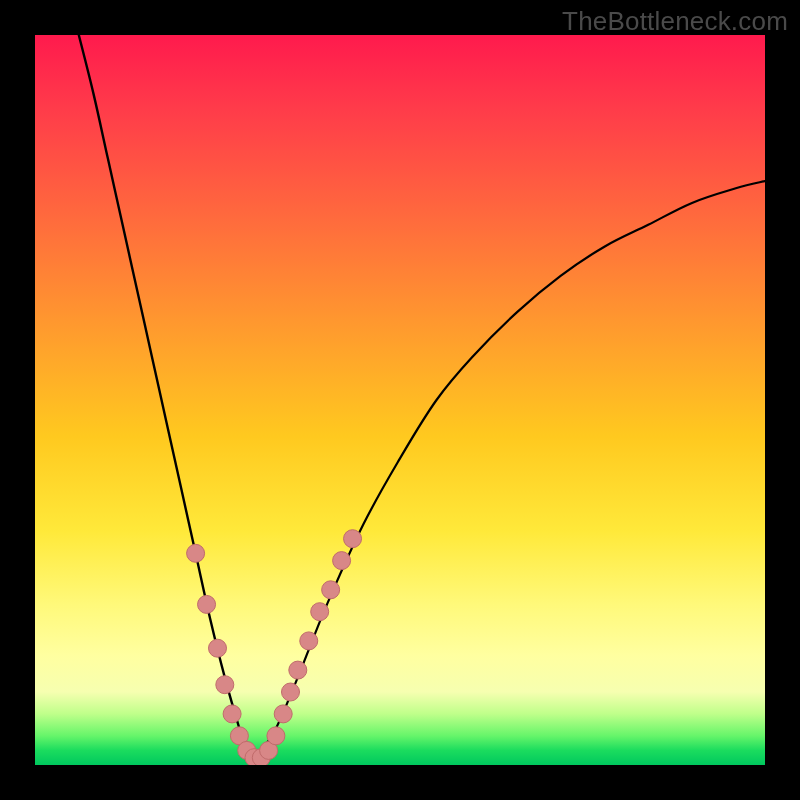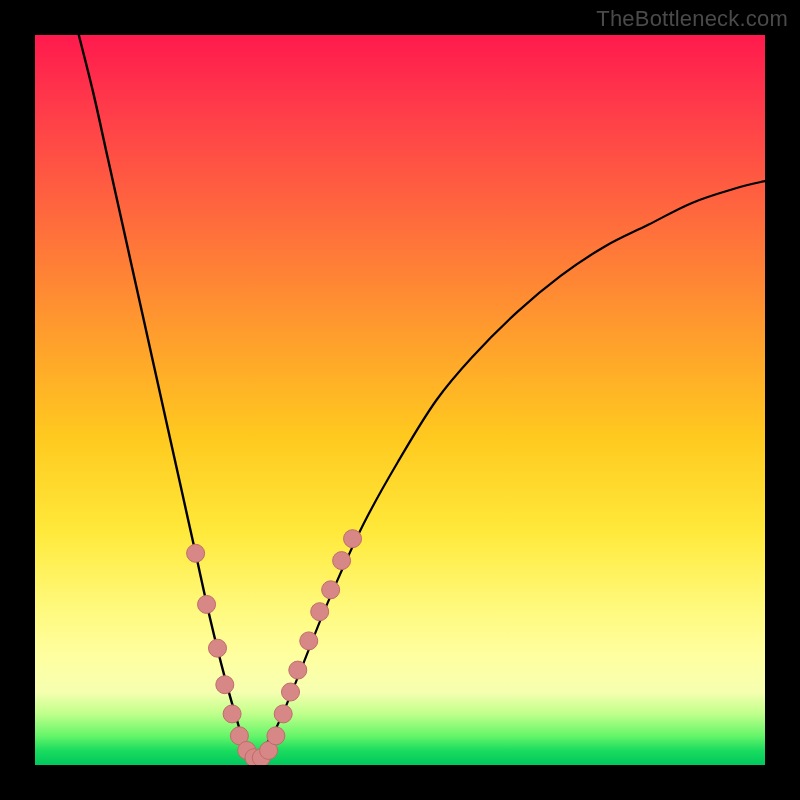--- a/index.html
+++ b/index.html
@@ -37,21 +37,21 @@
       #66f56a 96%,
       #1bdc5e 98%,
       #00c85e 100%
     );
   }
   .watermark {
     position: absolute;
     top: 6px;
     right: 12px;
     font-family: Arial, Helvetica, sans-serif;
-    font-size: 22px;
+    font-size: 26px;
     color: #4a4a4a;
     letter-spacing: 0.2px;
     user-select: none;
   }
   svg.curves {
     position: absolute;
     left: 0;
     top: 0;
     width: 730px;
     height: 730px;

